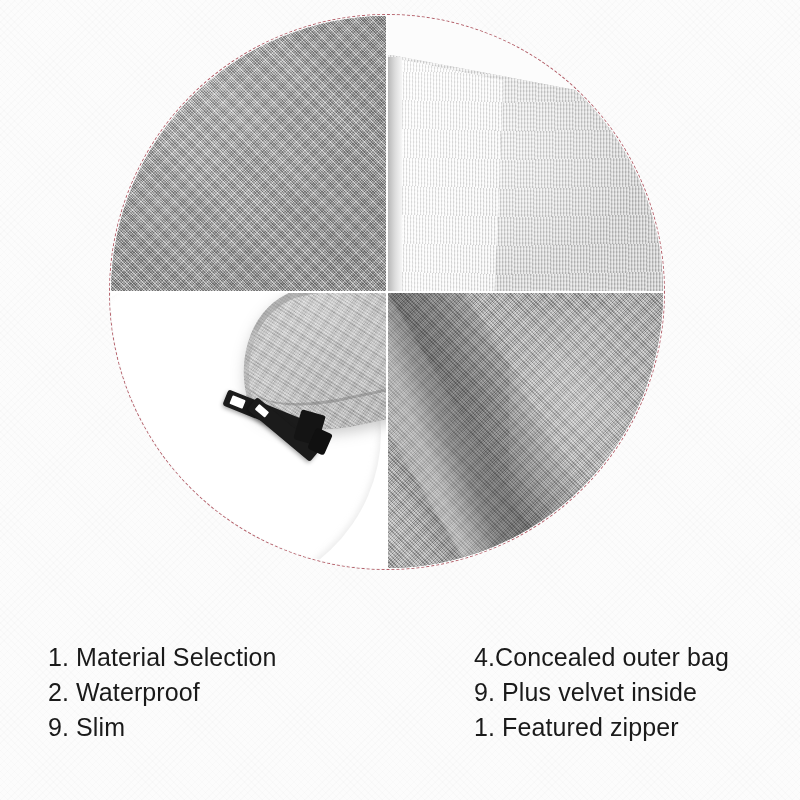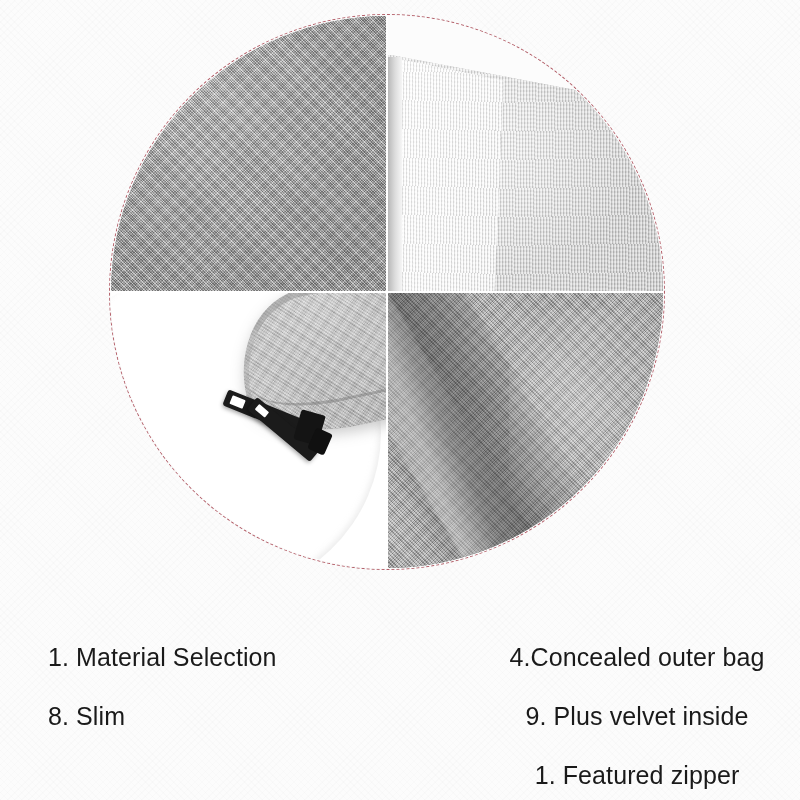--- a/index.html
+++ b/index.html
@@ -292,25 +292,25 @@
     left: 0;
     top: 624px;
     width: 800px;
     height: 176px;
     z-index: 4;
     display: flex;
   }
   .feature-col {
     display: flex;
     flex-direction: column;
-    gap: 29px;
+    gap: 5px;
     padding-top: 18px;
   }
   #col-left  { width: 437px; padding-left: 48px;  box-sizing: border-box; }
-  #col-right { width: 363px; padding-left: 37px;  box-sizing: border-box; text-align: center; }
+  #col-right { width: 363px; padding-left: 37px;  box-sizing: border-box; }
 
   .feature-item {
     font-family: "Liberation Sans", sans-serif;
     font-size: 25px;
     line-height: 30px;
     color: #1a1a1a;
     white-space: nowrap;
     letter-spacing: 0.1px;
   }
 </style>
@@ -363,20 +363,21 @@
     </div>
 
   </div>
 
   <div id="circle-outline"></div>
 </div>
 
 <div id="feature-list">
   <div class="feature-col" id="col-left">
     <div class="feature-item">1. Material Selection</div>
-    <div class="feature-item">8. Slim</div>
+    <div class="feature-item">2. Waterproof</div>
+    <div class="feature-item">9. Slim</div>
   </div>
   <div class="feature-col" id="col-right">
     <div class="feature-item">4.Concealed outer bag</div>
     <div class="feature-item">9. Plus velvet inside</div>
     <div class="feature-item">1. Featured zipper</div>
   </div>
 </div>
 
 </body></html>

